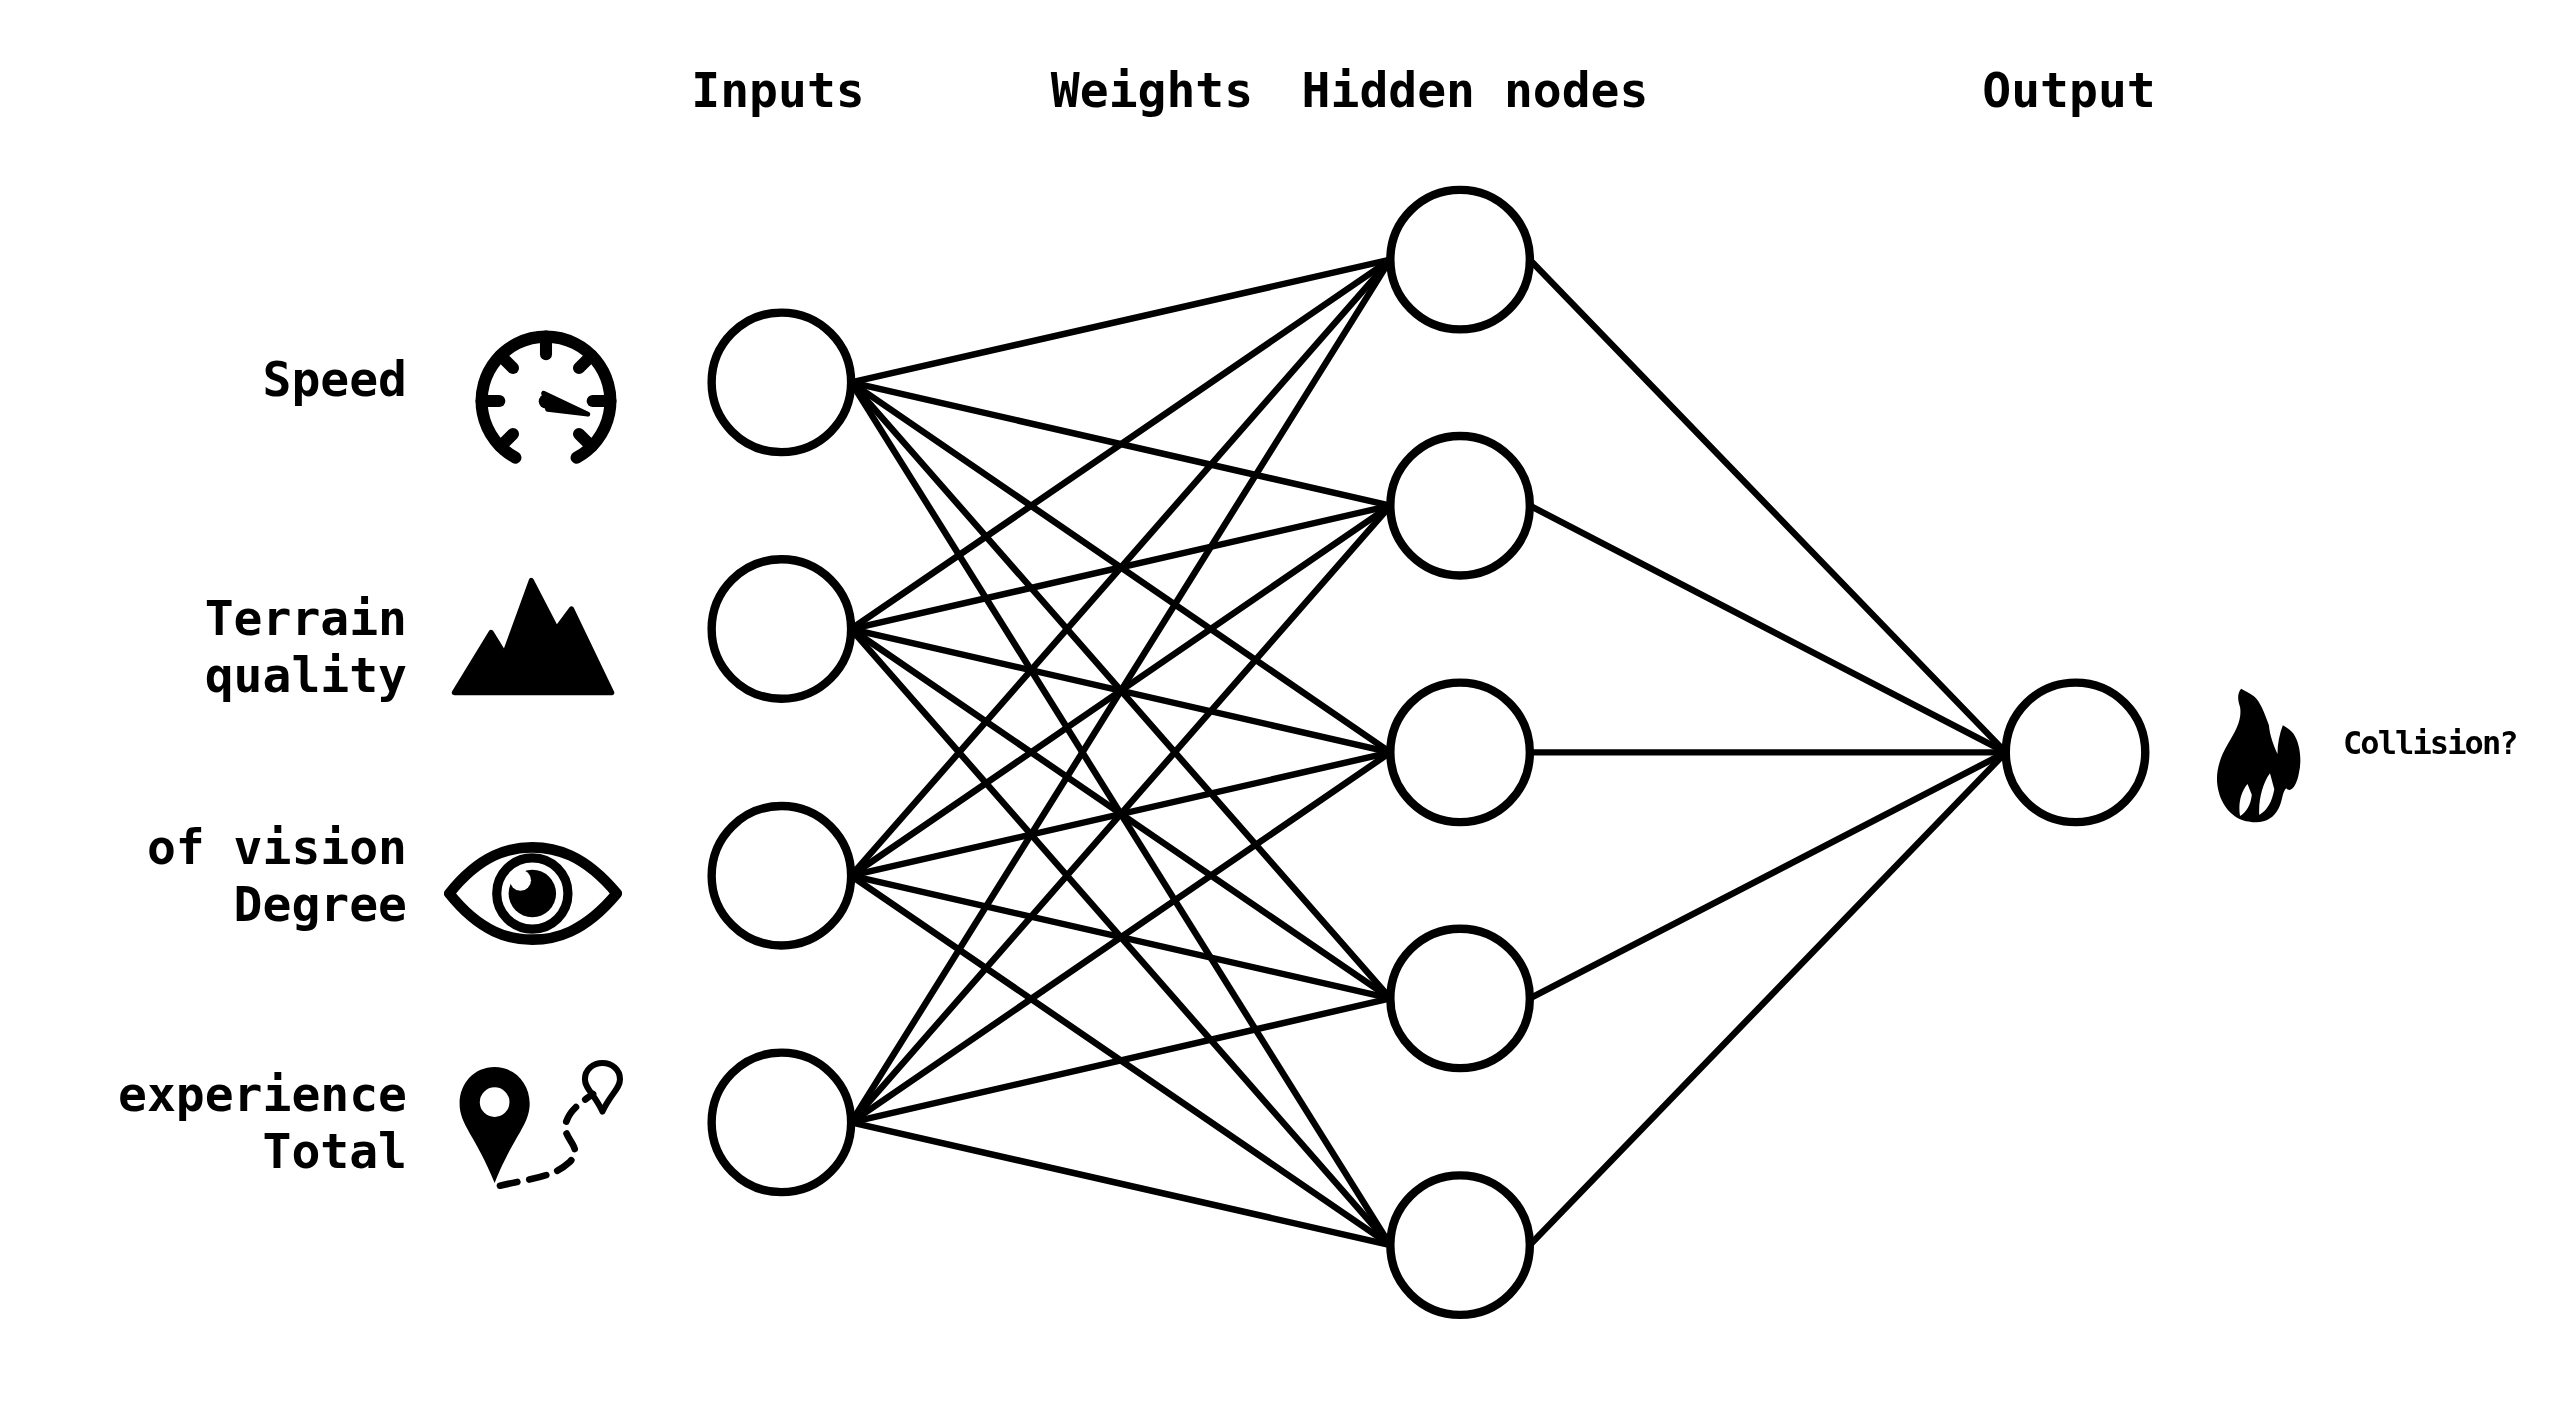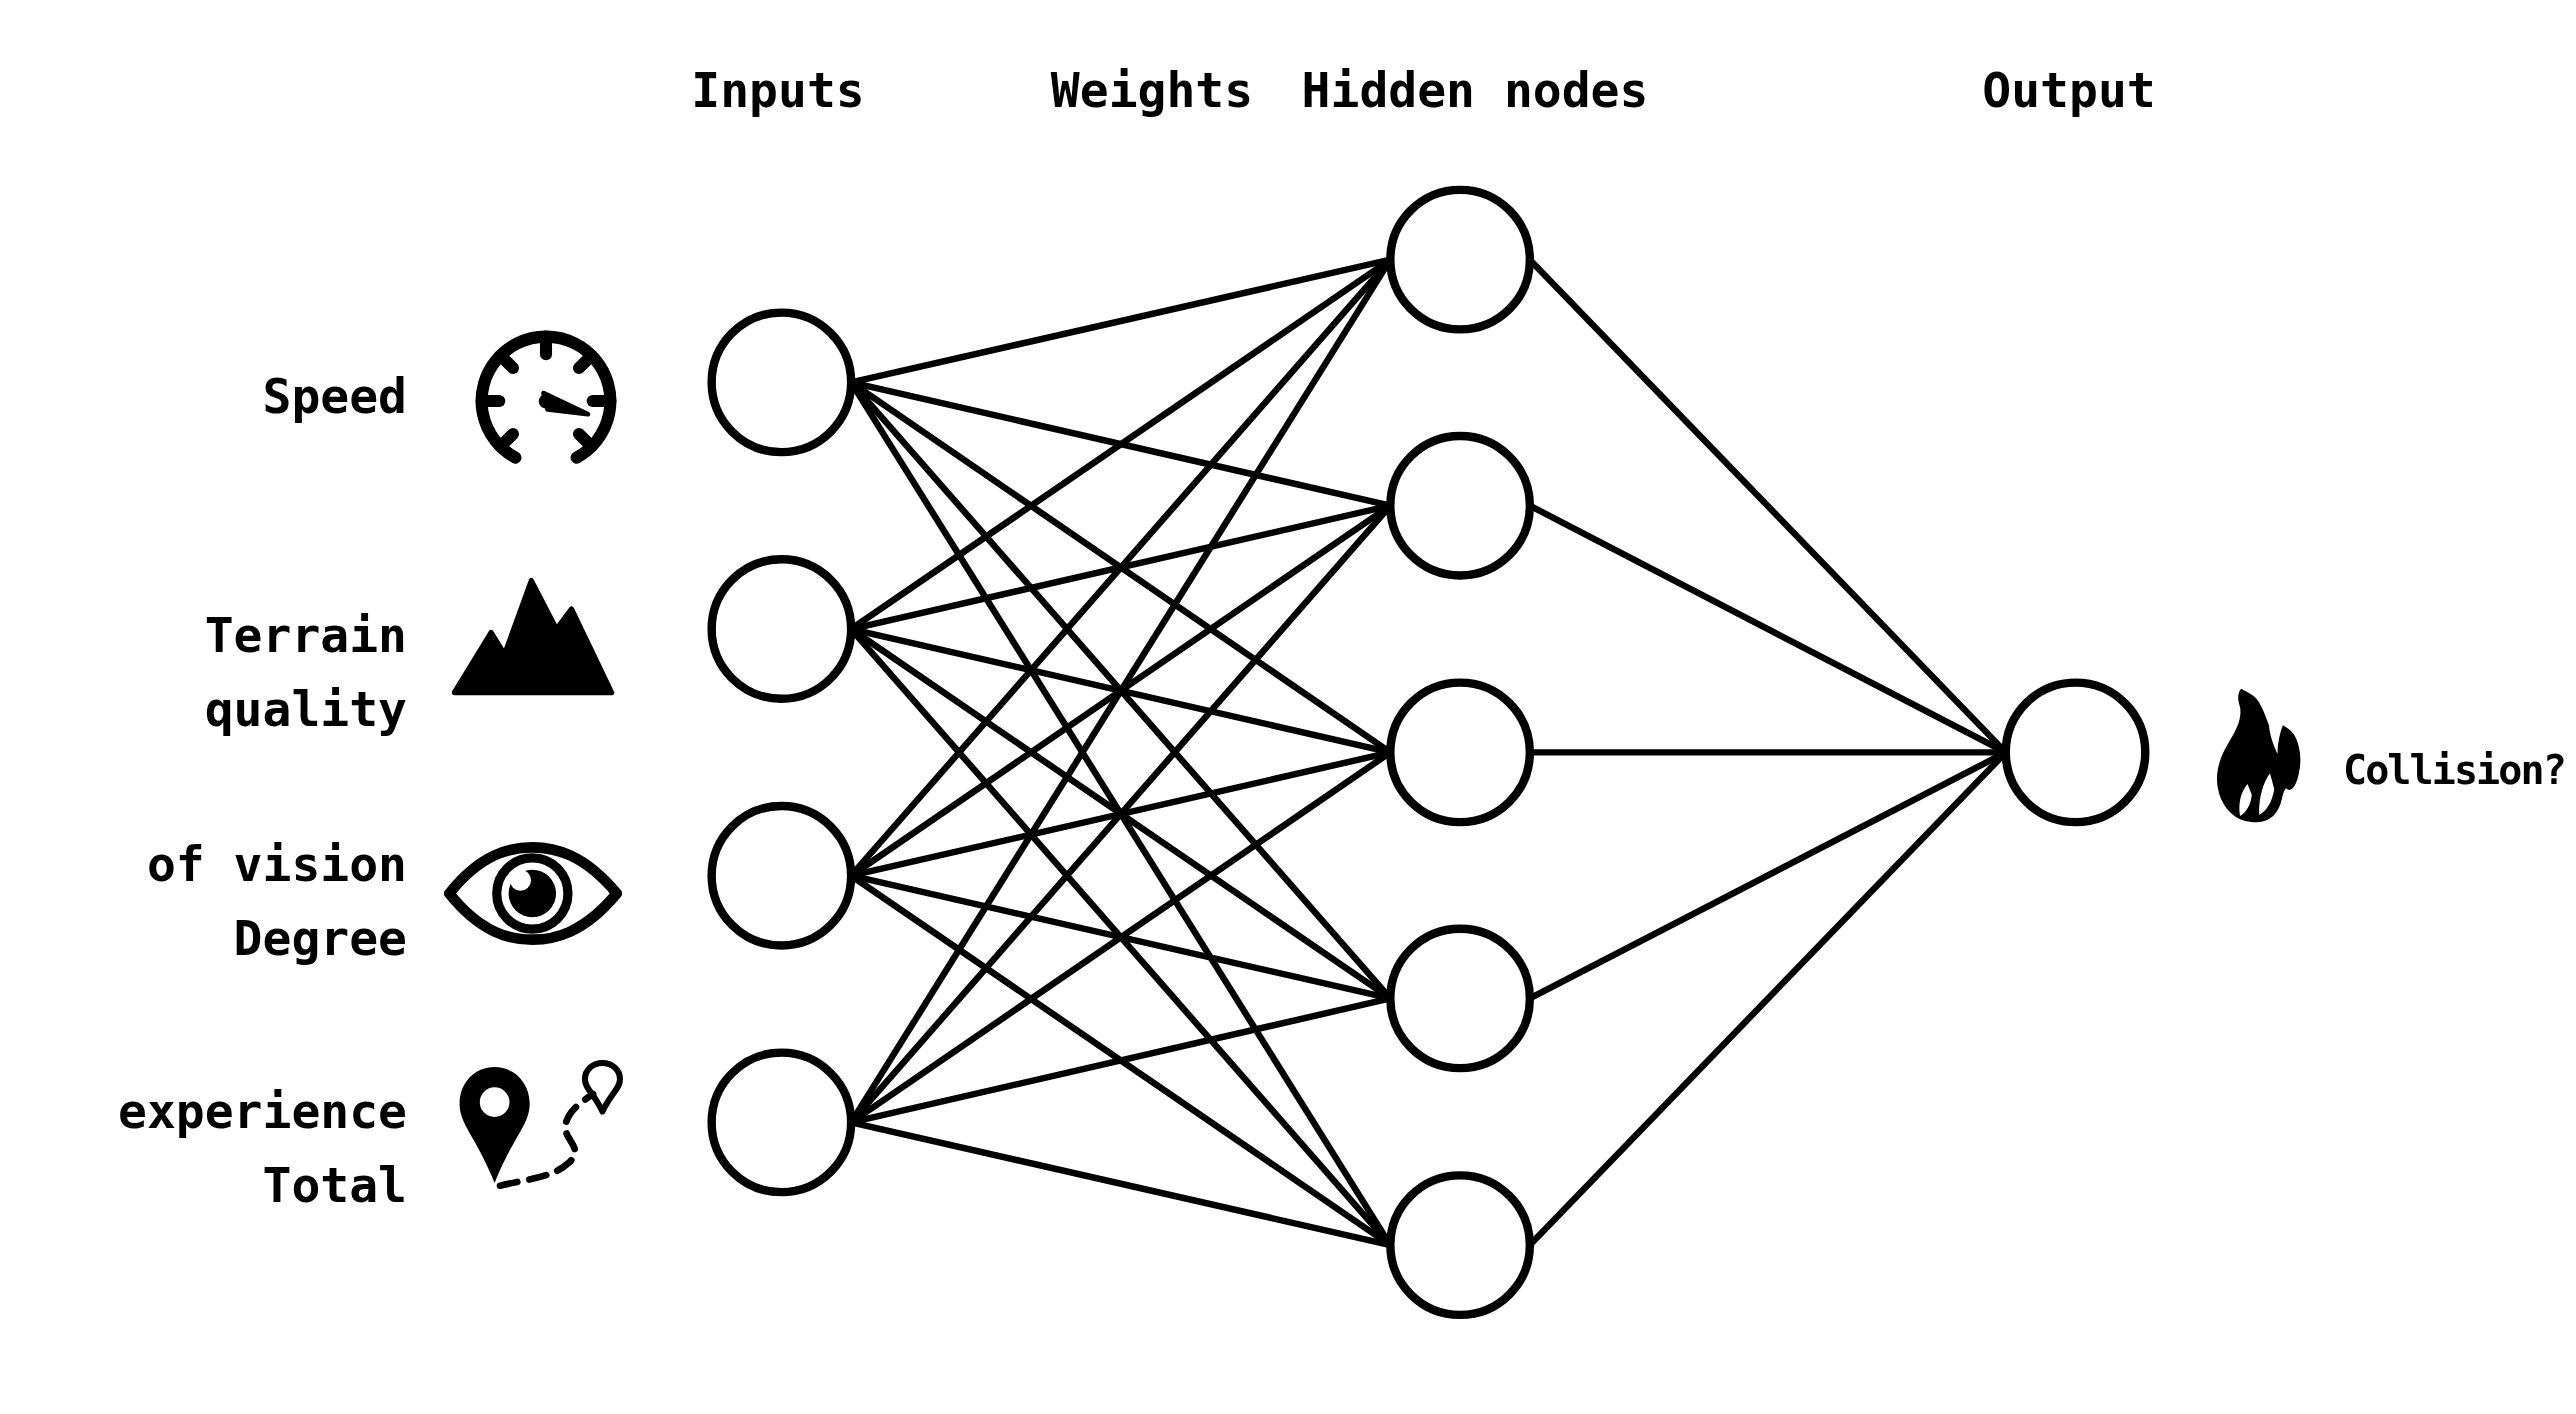--- a/index.html
+++ b/index.html
@@ -19,34 +19,34 @@
     font-size:48px;line-height:48px;font-weight:bold;
     white-space:nowrap;
   }
   .row-label{
     position:absolute;
     right:2169px;
     text-align:right;
     font-size:48px;line-height:57px;font-weight:bold;
     white-space:nowrap;
   }
-  .row-label span{display:block;margin-top:17px;}
+  .row-label span{display:block;}
   .icon{position:absolute;}
   #label-speed{top:351px;}
   #label-terrain{top:590px;}
   #label-vision{top:819px;}
   #label-experience{top:1066px;}
   #icon-speedometer{left:462px;top:316px;width:168px;height:161px;}
   #icon-mountains{left:449px;top:572px;width:168px;height:129px;}
   #icon-eye{left:444px;top:840px;width:178px;height:107px;}
   #icon-route-pin{left:449px;top:1059px;width:191px;height:155px;}
   #icon-fire{left:2209px;top:681px;width:107px;height:145px;}
   #output-label{
-    position:absolute;left:2343px;top:750px;
-    font-size:40px;line-height:40px;font-weight:bold;
+    position:absolute;left:2343px;top:723px;
+    font-size:32px;line-height:40px;font-weight:bold;
     letter-spacing:-1.9px;white-space:nowrap;
   }
 </style>
 </head>
 <body>
 
 <svg id="network-graph" width="2576" height="1415" viewBox="0 0 3989 2191" aria-hidden="true">
     <line x1="1318" y1="592" x2="2153" y2="402" stroke="#000000" stroke-width="10" stroke-linecap="round"></line>
     <line x1="1318" y1="592" x2="2153" y2="783" stroke="#000000" stroke-width="10" stroke-linecap="round"></line>
     <line x1="1318" y1="592" x2="2153" y2="1165" stroke="#000000" stroke-width="10" stroke-linecap="round"></line>

